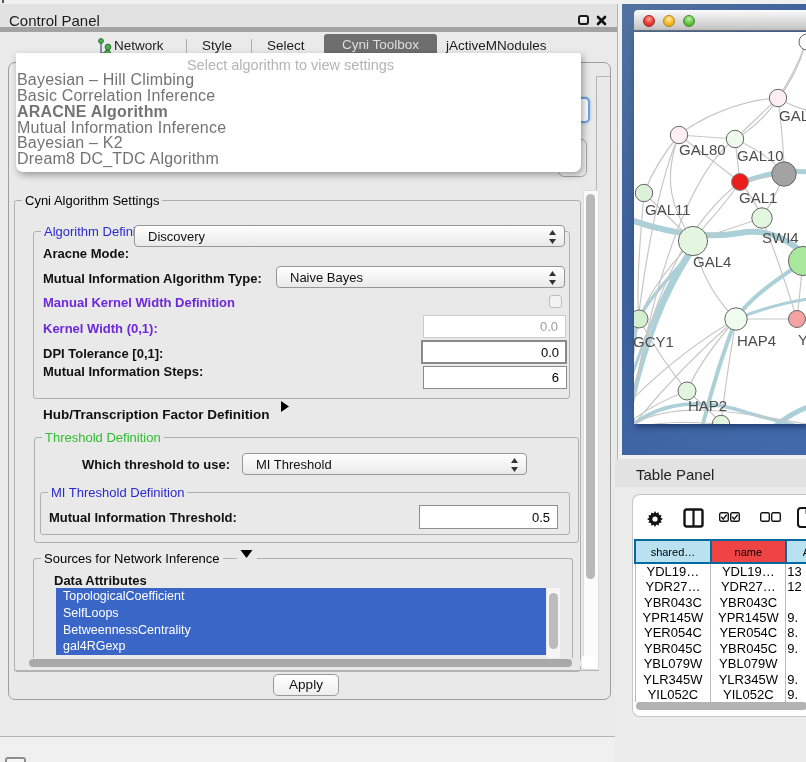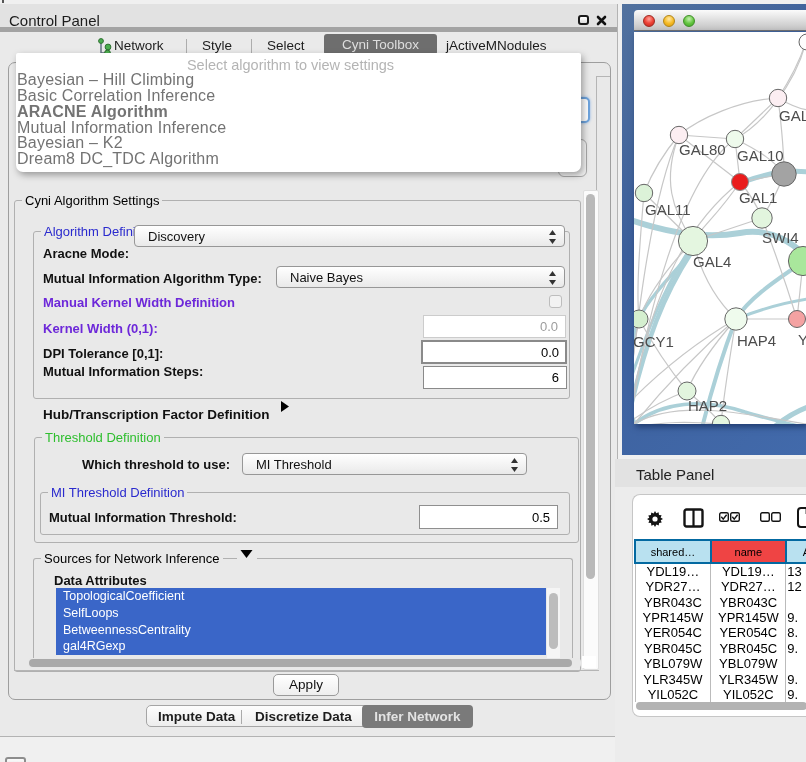--- a/index.html
+++ b/index.html
@@ -178,26 +178,20 @@
     <div id="vsb">
         <div id="vsbth"></div>
       </div>
     <div id="hsb">
         <div id="hsbth"></div>
       </div>
     <div class="abs" style="left:582px;top:652px;width:14px;height:12px;background:#fff"></div>
     <div class="abs" style="left:14px;top:666px;width:585px;height:1px;background:#b5b5b5"></div>
     <div id="apply">Apply</div>
 
-    <div id="btabs">
-      <span class="abs" style="left:11px;top:3px;">Impute Data</span>
-      <div class="s" style="left:94px"></div>
-      <span class="abs" style="left:108px;top:3px;">Discretize Data</span>
-      <div id="btabsel">Infer Network</div>
-    </div>
   </div>
 
   <div id="popup">
     <div class="ghost">Select algorithm to view settings</div>
     <div class="it">Bayesian – Hill Climbing<br>Basic Correlation Inference<br><b>ARACNE Algorithm</b><br>Mutual Information Inference<br>Bayesian – K2<br>Dream8 DC_TDC Algorithm</div>
   </div>
 
   <div class="abs" style="left:622px;top:371px;width:0;height:0;border-top:4px solid transparent;border-bottom:4px solid transparent;border-right:5px solid #cfd6e2;"></div>
 
   <div id="nw">

